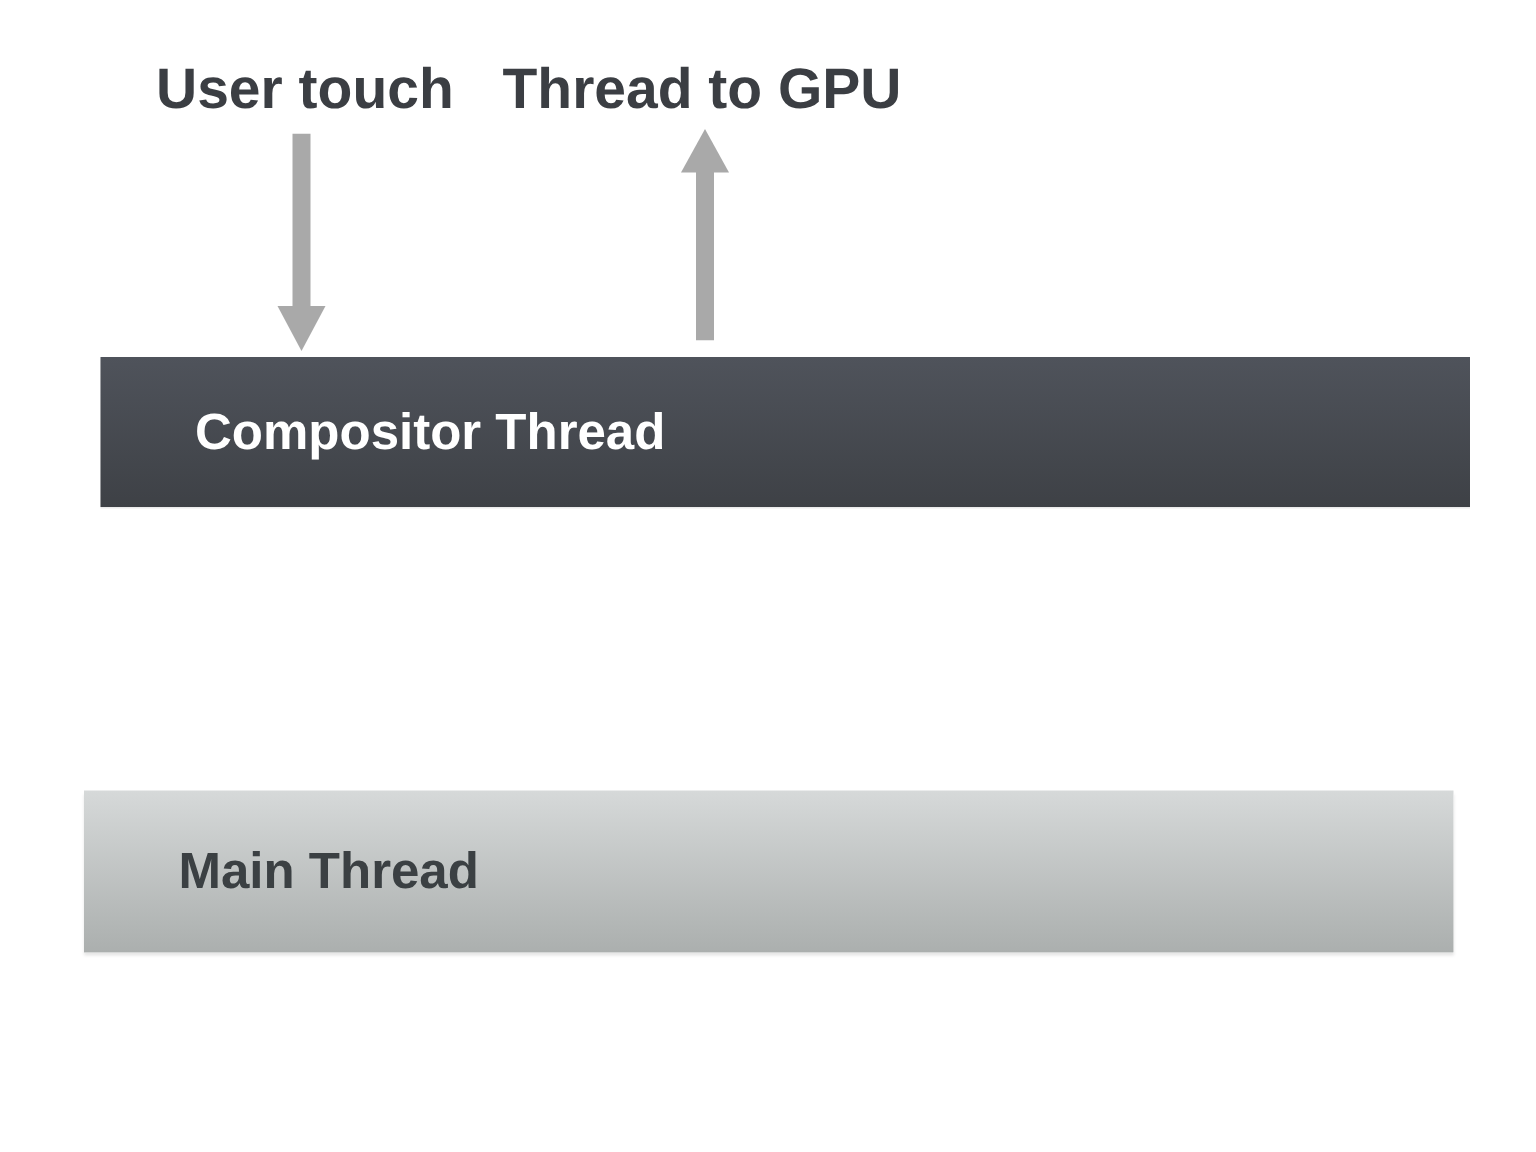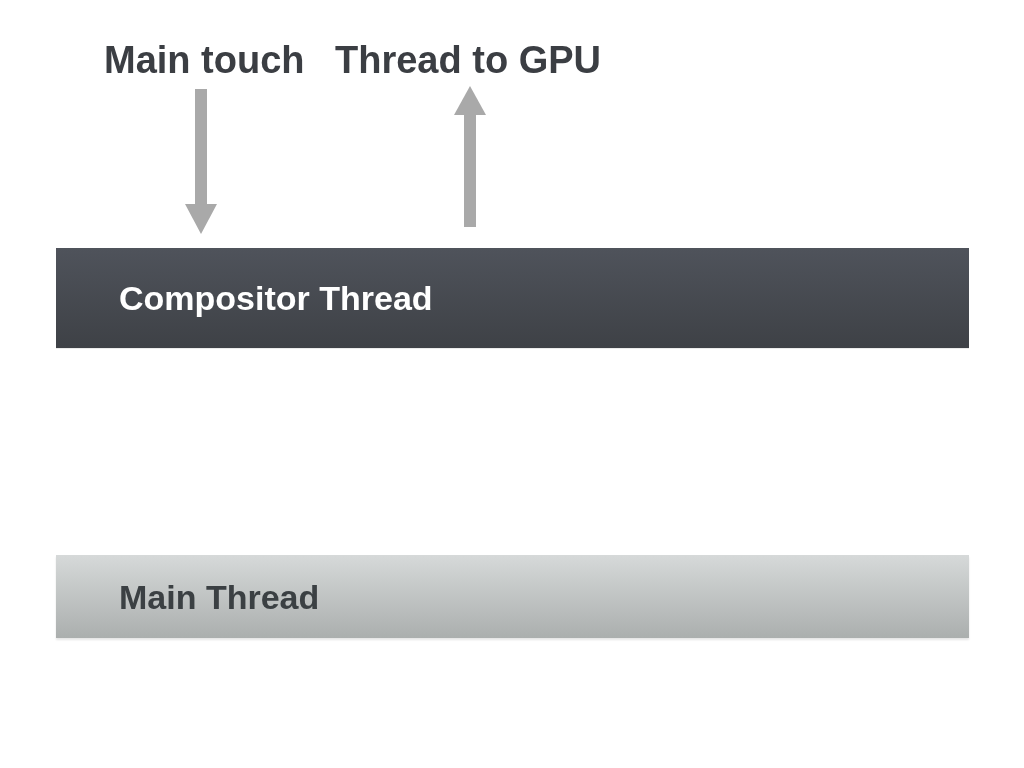--- a/index.html
+++ b/index.html
@@ -49,43 +49,44 @@
     box-sizing: border-box;
     padding-left: 63px;
   }
   .thread-bar .bar-label {
     font-size: 34px;
     font-weight: 700;
     line-height: 1;
     white-space: nowrap;
   }
   .compositor-bar {
-    top: 248px;
+    top: 238px;
     background: linear-gradient(to bottom,
       var(--compositor-top, #4f535b),
       var(--compositor-bottom, #3e4146));
     box-shadow: 0 1px 0 rgba(0,0,0,0.08);
+    margin-left: 11px;
   }
   .compositor-bar .bar-label { color: var(--compositor-text, #ffffff); }
   .main-bar {
-    top: 555px;
-    height: 83px;
+    top: 527px;
+    height: 108px;
     background: linear-gradient(to bottom,
       var(--main-top, #d6d9d9),
       var(--main-bottom, #abafae));
     box-shadow: 0 2px 2px rgba(0,0,0,0.10);
   }
   .main-bar .bar-label { color: var(--main-text, #3b4043); }
 </style>
 </head>
 <body>
 
 <div class="stage">
 
-  <div class="top-label user-touch">Main touch</div>
+  <div class="top-label user-touch">User touch</div>
 
   <div class="top-label commit-gpu">Thread to GPU</div>
 
   <span class="arrow arrow-down">
     <svg width="34" height="145" viewBox="0 0 34 145" xmlns="http://www.w3.org/2000/svg">
       <rect class="fill" x="11" y="0" width="12" height="117"></rect>
       <polygon class="fill" points="1,115 33,115 17,145"></polygon>
     </svg>
   </span>
 

